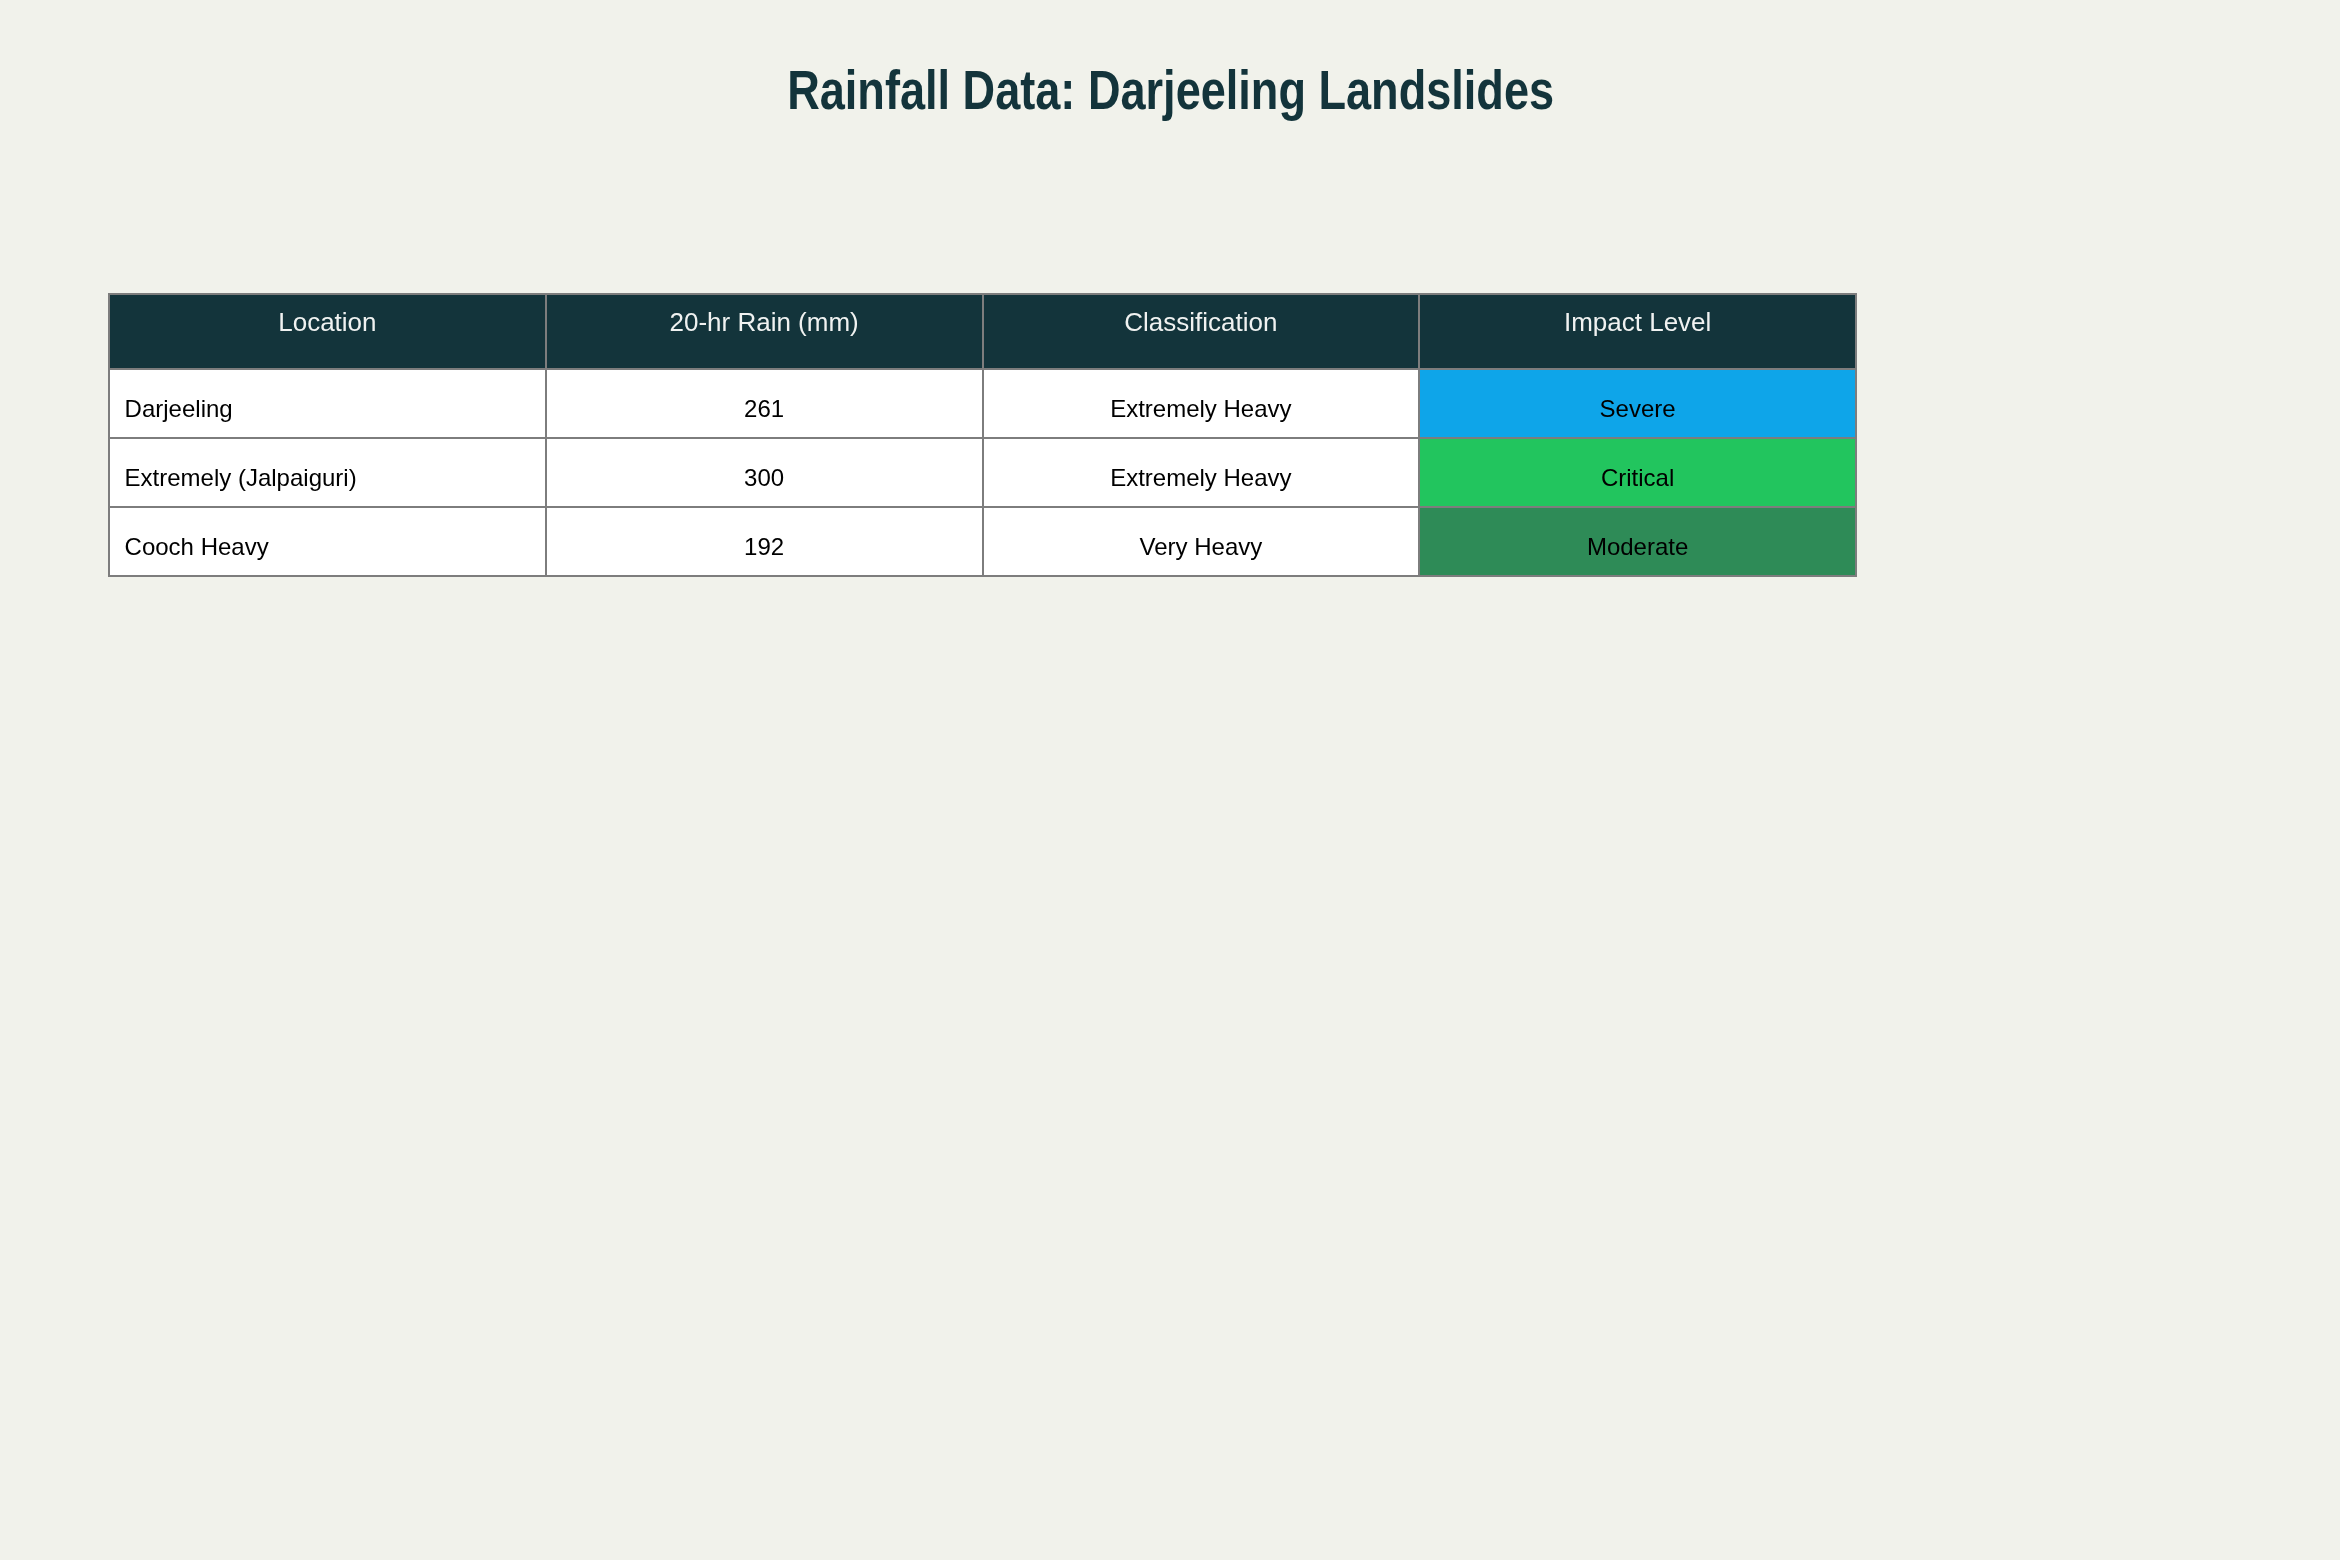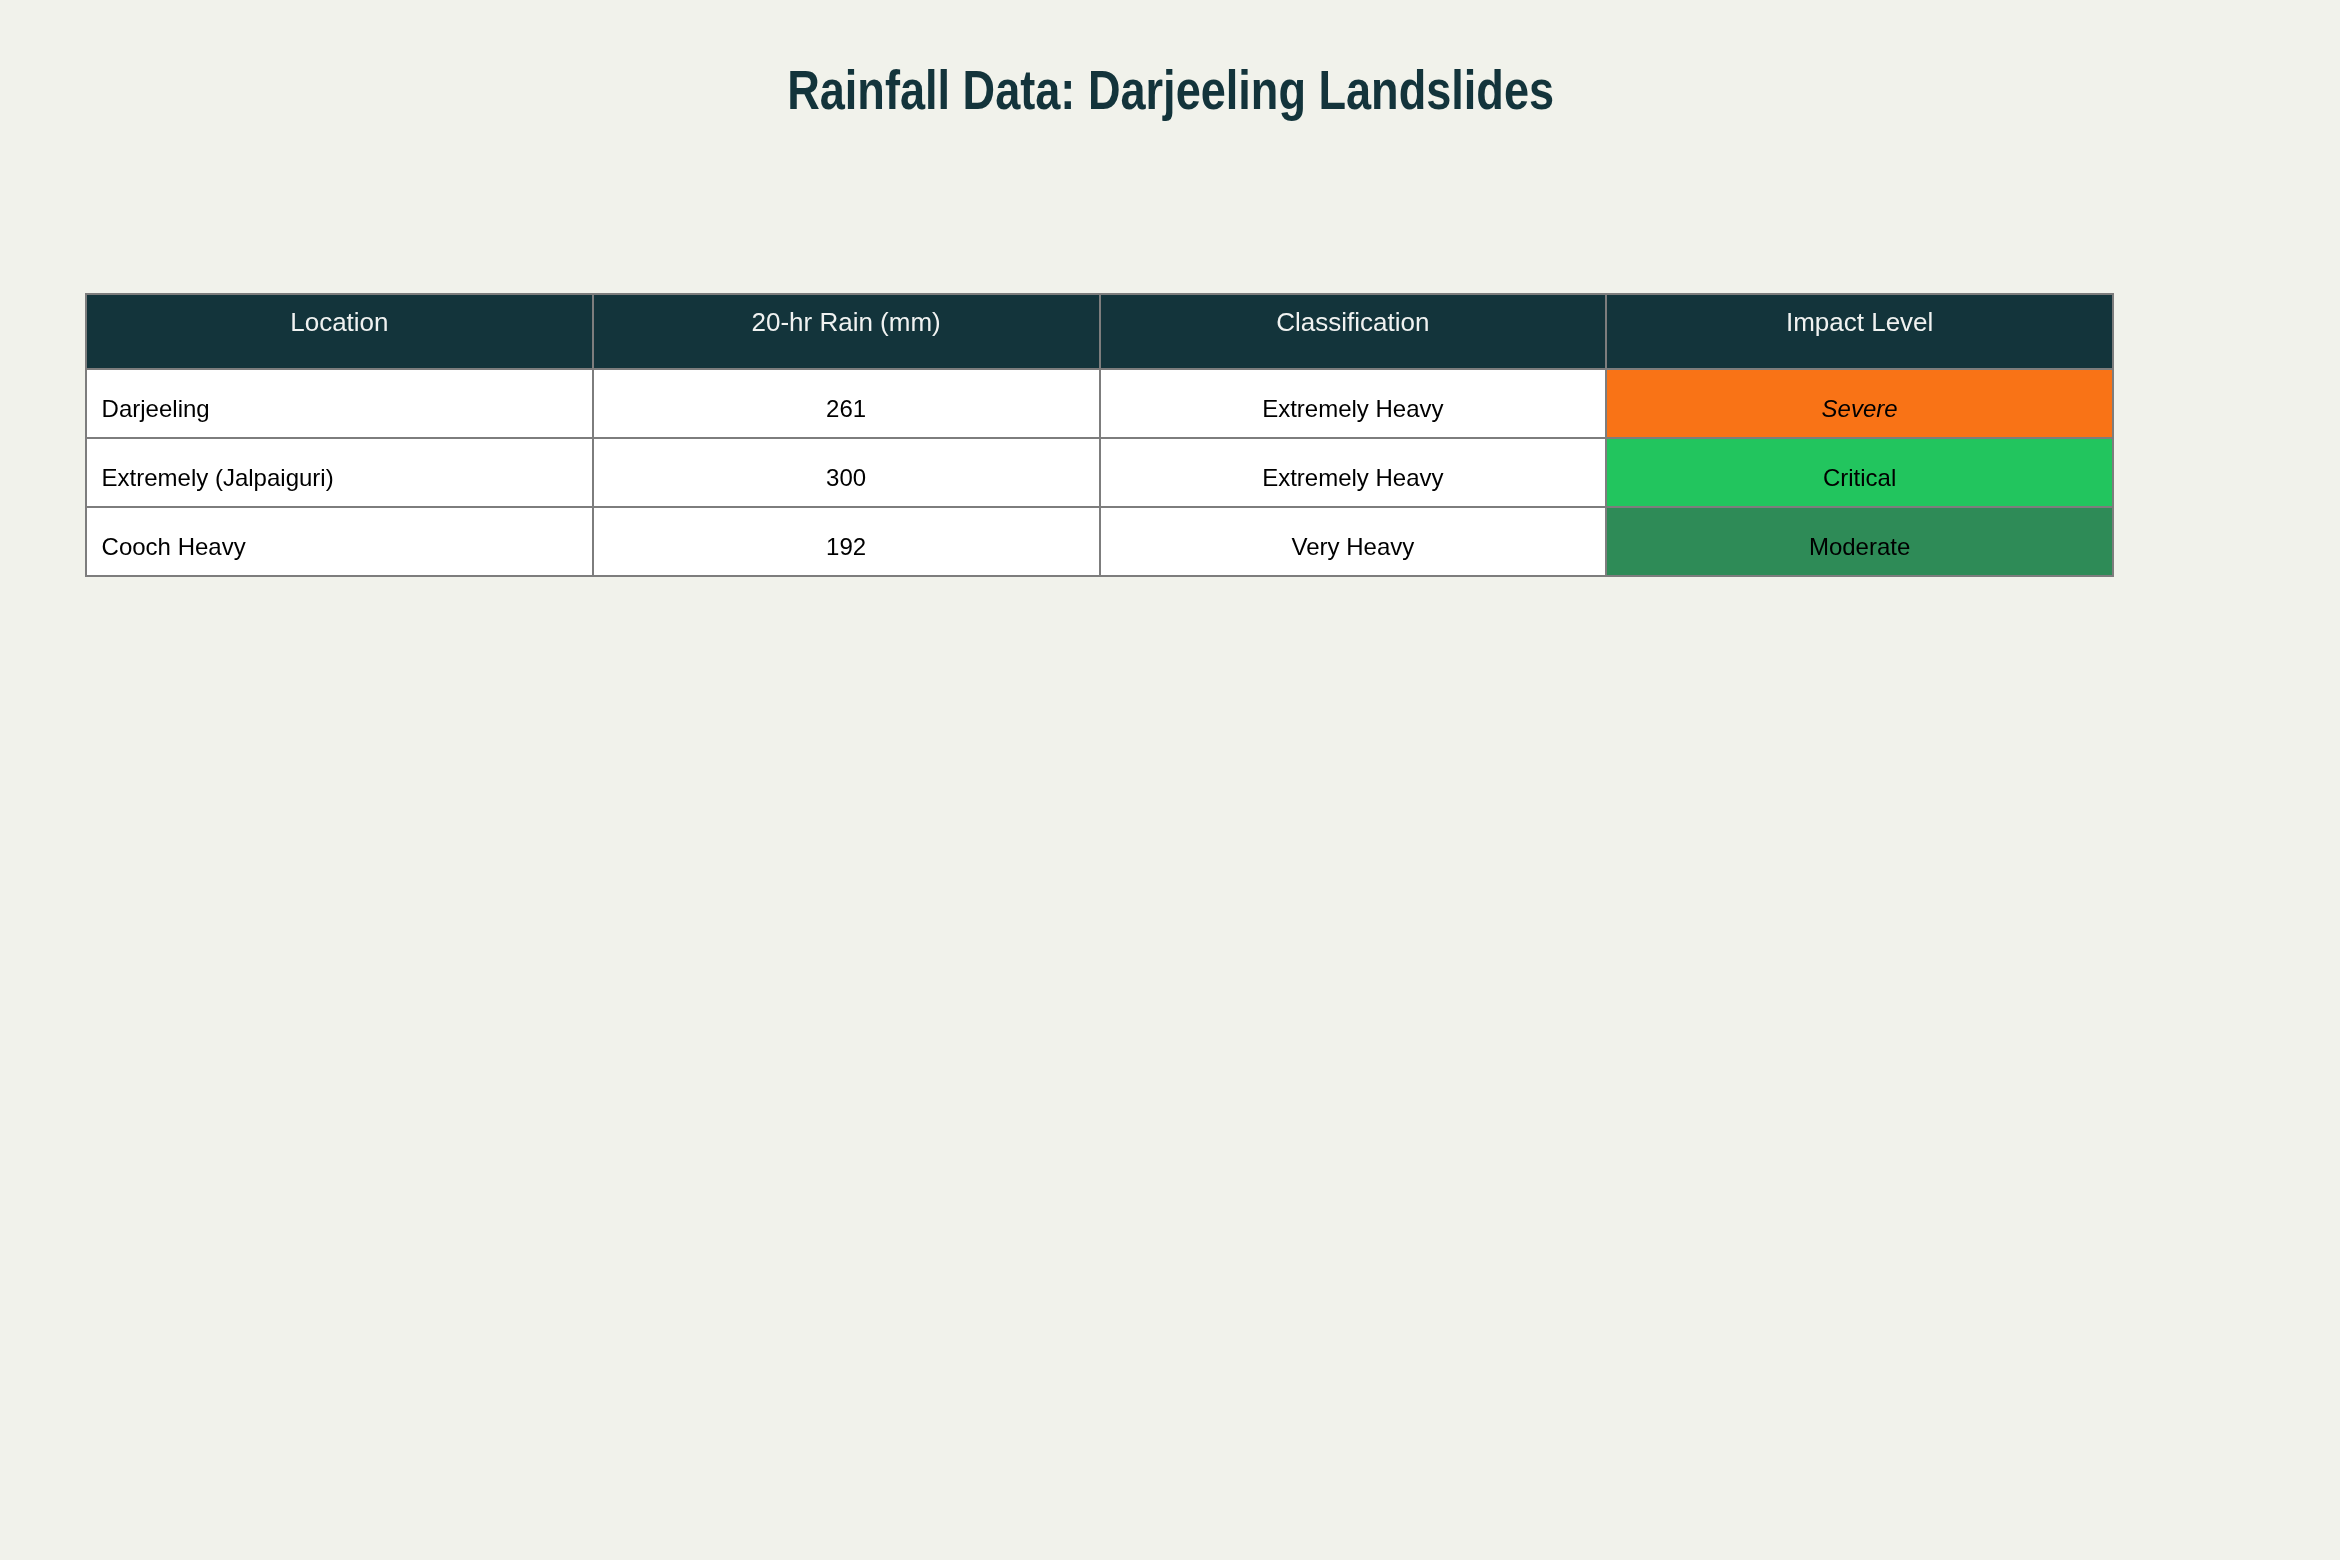--- a/index.html
+++ b/index.html
@@ -32,23 +32,23 @@
     font-size: 55px;
     font-weight: bold;
     color: var(--ink);
     transform: scaleX(0.82);
     transform-origin: center;
     white-space: nowrap;
   }
   table.data-table {
     border-collapse: collapse;
     table-layout: fixed;
-    margin-left: 85px;
+    margin-left: 108px;
     margin-top: 170px;
-    width: 2029px;
+    width: 1749px;
   }
   .data-table th, .data-table td {
     border: 2px solid var(--border);
     vertical-align: top;
   }
   .data-table th {
     background: var(--ink);
     color: var(--header-text);
     font-weight: normal;
     font-size: 26px;
@@ -89,21 +89,21 @@
         <th>20-hr Rain (mm)</th>
         <th>Classification</th>
         <th>Impact Level</th>
       </tr>
     </thead>
     <tbody id="table-body">
     <tr>
       <td class="loc">Darjeeling</td>
       <td class="num">261</td>
       <td class="cls">Extremely Heavy</td>
-      <td class="impact" style="background: #f97316; font-style: italic;">Severe</td>
+      <td class="impact" style="background: #0ea5e9;">Severe</td>
     </tr>
 
     <tr>
       <td class="loc">Extremely (Jalpaiguri)</td>
       <td class="num">300</td>
       <td class="cls">Extremely Heavy</td>
       <td class="impact" style="background: #22c55e;">Critical</td>
     </tr>
 
     <tr>

